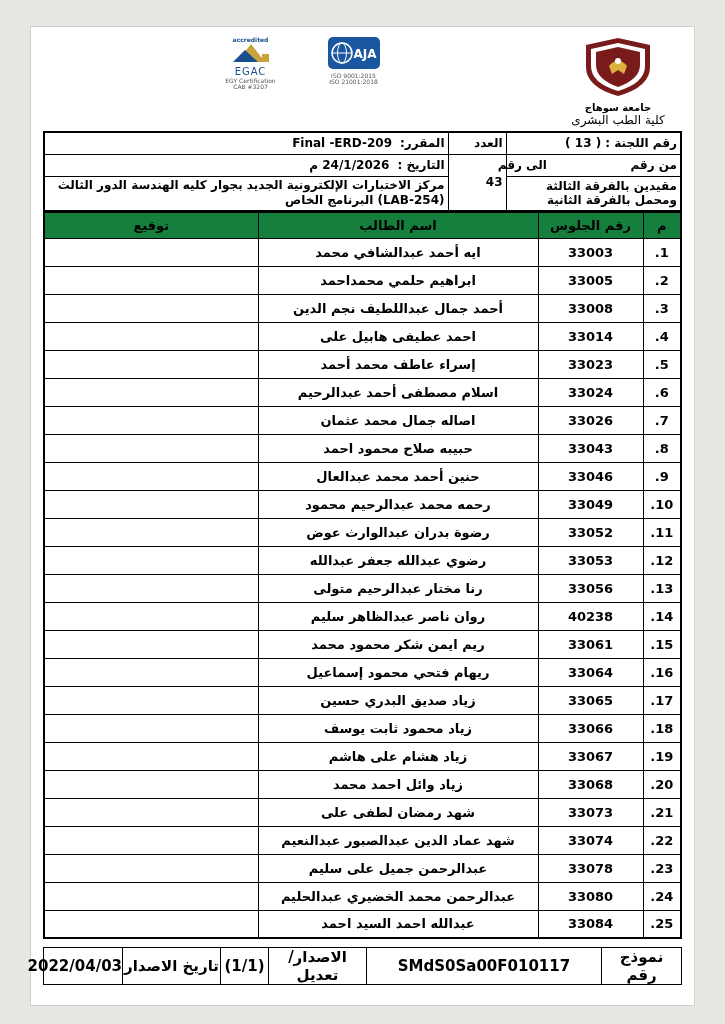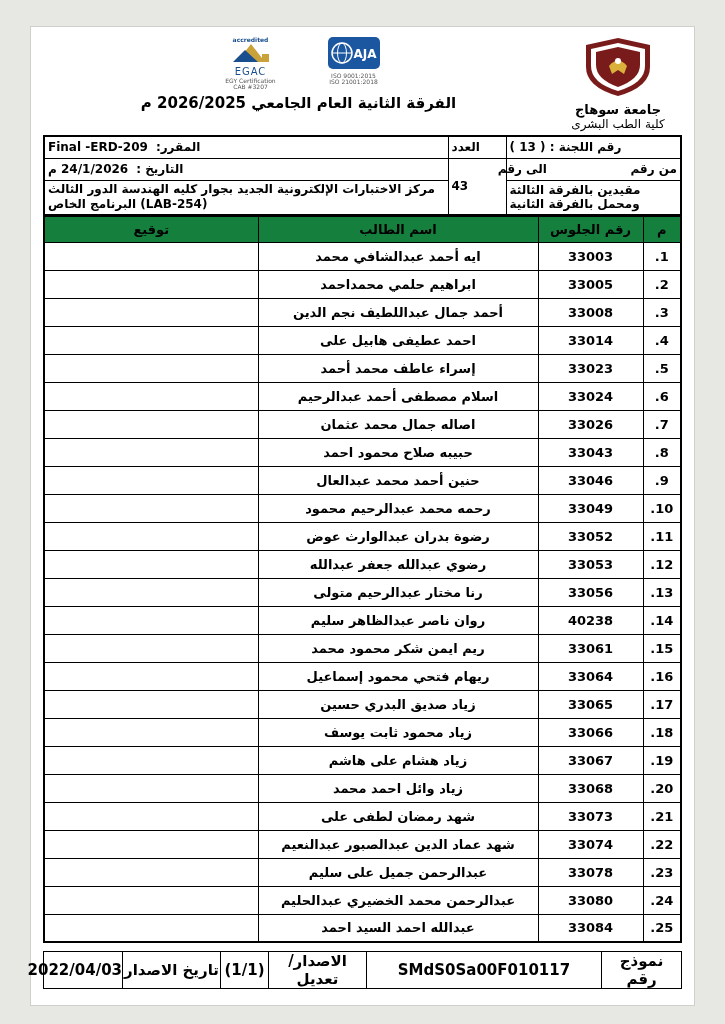--- a/index.html
+++ b/index.html
@@ -12,36 +12,36 @@
   .page{
     position:absolute;top:26px;right:30px;left:30px;bottom:18px;
     background:#fff;border:1px solid #cfcfcc;
     padding:10px 12px 8px;
   }
   
   .header{display:flex;align-items:flex-start;margin-bottom:4px;}
   .hdr-university{width:128px;text-align:center;}
   .hdr-center{flex:1;text-align:center;}
   .hdr-admin{width:150px;text-align:center;padding-top:8px;}
-  .uni-name{font-size:13px;font-weight:bold;margin-top:1px;}
+  .uni-name{font-size:10px;font-weight:bold;margin-top:1px;}
   .fac-name{font-size:12px;font-weight:normal;}
   .cert-logos{display:flex;direction:ltr;justify-content:center;align-items:flex-start;gap:36px;height:56px;}
   .egac{width:74px;text-align:center;line-height:1.05;}
   .egac-top{font-size:6px;color:#1a4f8f;font-weight:bold;}
   .egac-name{font-size:10px;color:#1a4f8f;font-weight:normal;letter-spacing:1px;}
   .egac-line{font-size:6px;color:#555;}
   .aja{width:60px;text-align:center;line-height:1.1;}
   .aja-line{font-size:6px;color:#555;}
   .doc-title{font-size:19px;font-weight:bold;margin-top:3px;}
   .doc-subtitle{font-size:15px;font-weight:bold;margin-top:1px;}
   .admin-label{font-size:12px;font-weight:bold;margin-top:2px;}
   
   table{border-collapse:collapse;width:100%;table-layout:fixed;}
   .info-table{border:2px solid #000;}
-  .info-table td{border:1px solid #000;font-weight:bold;text-align:left;vertical-align:middle;font-size:12px;padding:1px 3px;}
+  .info-table td{border:1px solid #000;font-weight:bold;text-align:right;vertical-align:middle;font-size:12px;padding:1px 3px;}
   .cell-range{white-space:pre;}
   .cell-note{font-size:8.5px;}
   .cell-location{font-size:10px;line-height:1.3;}
   .cell-count-value{font-size:13px;}
   .course-val,.date-val{margin-right:8px;}
   .ltr{direction:ltr;unicode-bidi:isolate;display:inline-block;}
   .students-table{border:2px solid #000;border-top:0;}
   .students-table th{border:1px solid #000;background:#15803d;font-size:13px;height:26px;font-weight:bold;}
   .students-table td{border:1px solid #000;height:28px;font-size:13px;font-weight:bold;text-align:center;vertical-align:middle;}
   
@@ -85,21 +85,20 @@
             <rect x="0" y="0" width="52" height="32" rx="5" fill="#1b57a0"></rect>
             <circle cx="14" cy="16" r="10" fill="none" stroke="#ffffff" stroke-width="1.5"></circle>
             <ellipse cx="14" cy="16" rx="4.5" ry="10" fill="none" stroke="#ffffff" stroke-width="1"></ellipse>
             <line x1="4" y1="16" x2="24" y2="16" stroke="#ffffff" stroke-width="1"></line>
             <text x="37" y="21" font-size="12" font-weight="bold" fill="#ffffff" text-anchor="middle">AJA</text>
           </svg>
           <div class="aja-line">ISO 9001:2015</div>
           <div class="aja-line">ISO 21001:2018</div>
         </div>
       </div>
-      <div class="doc-subtitle">الفرقة الثانية العام الجامعي 2026/2025 م</div>
     </div>
 
   </div>
 
   <table class="info-table">
     <colgroup>
         <col style="width:175px">
         <col style="width:58px">
         <col>
       </colgroup>

